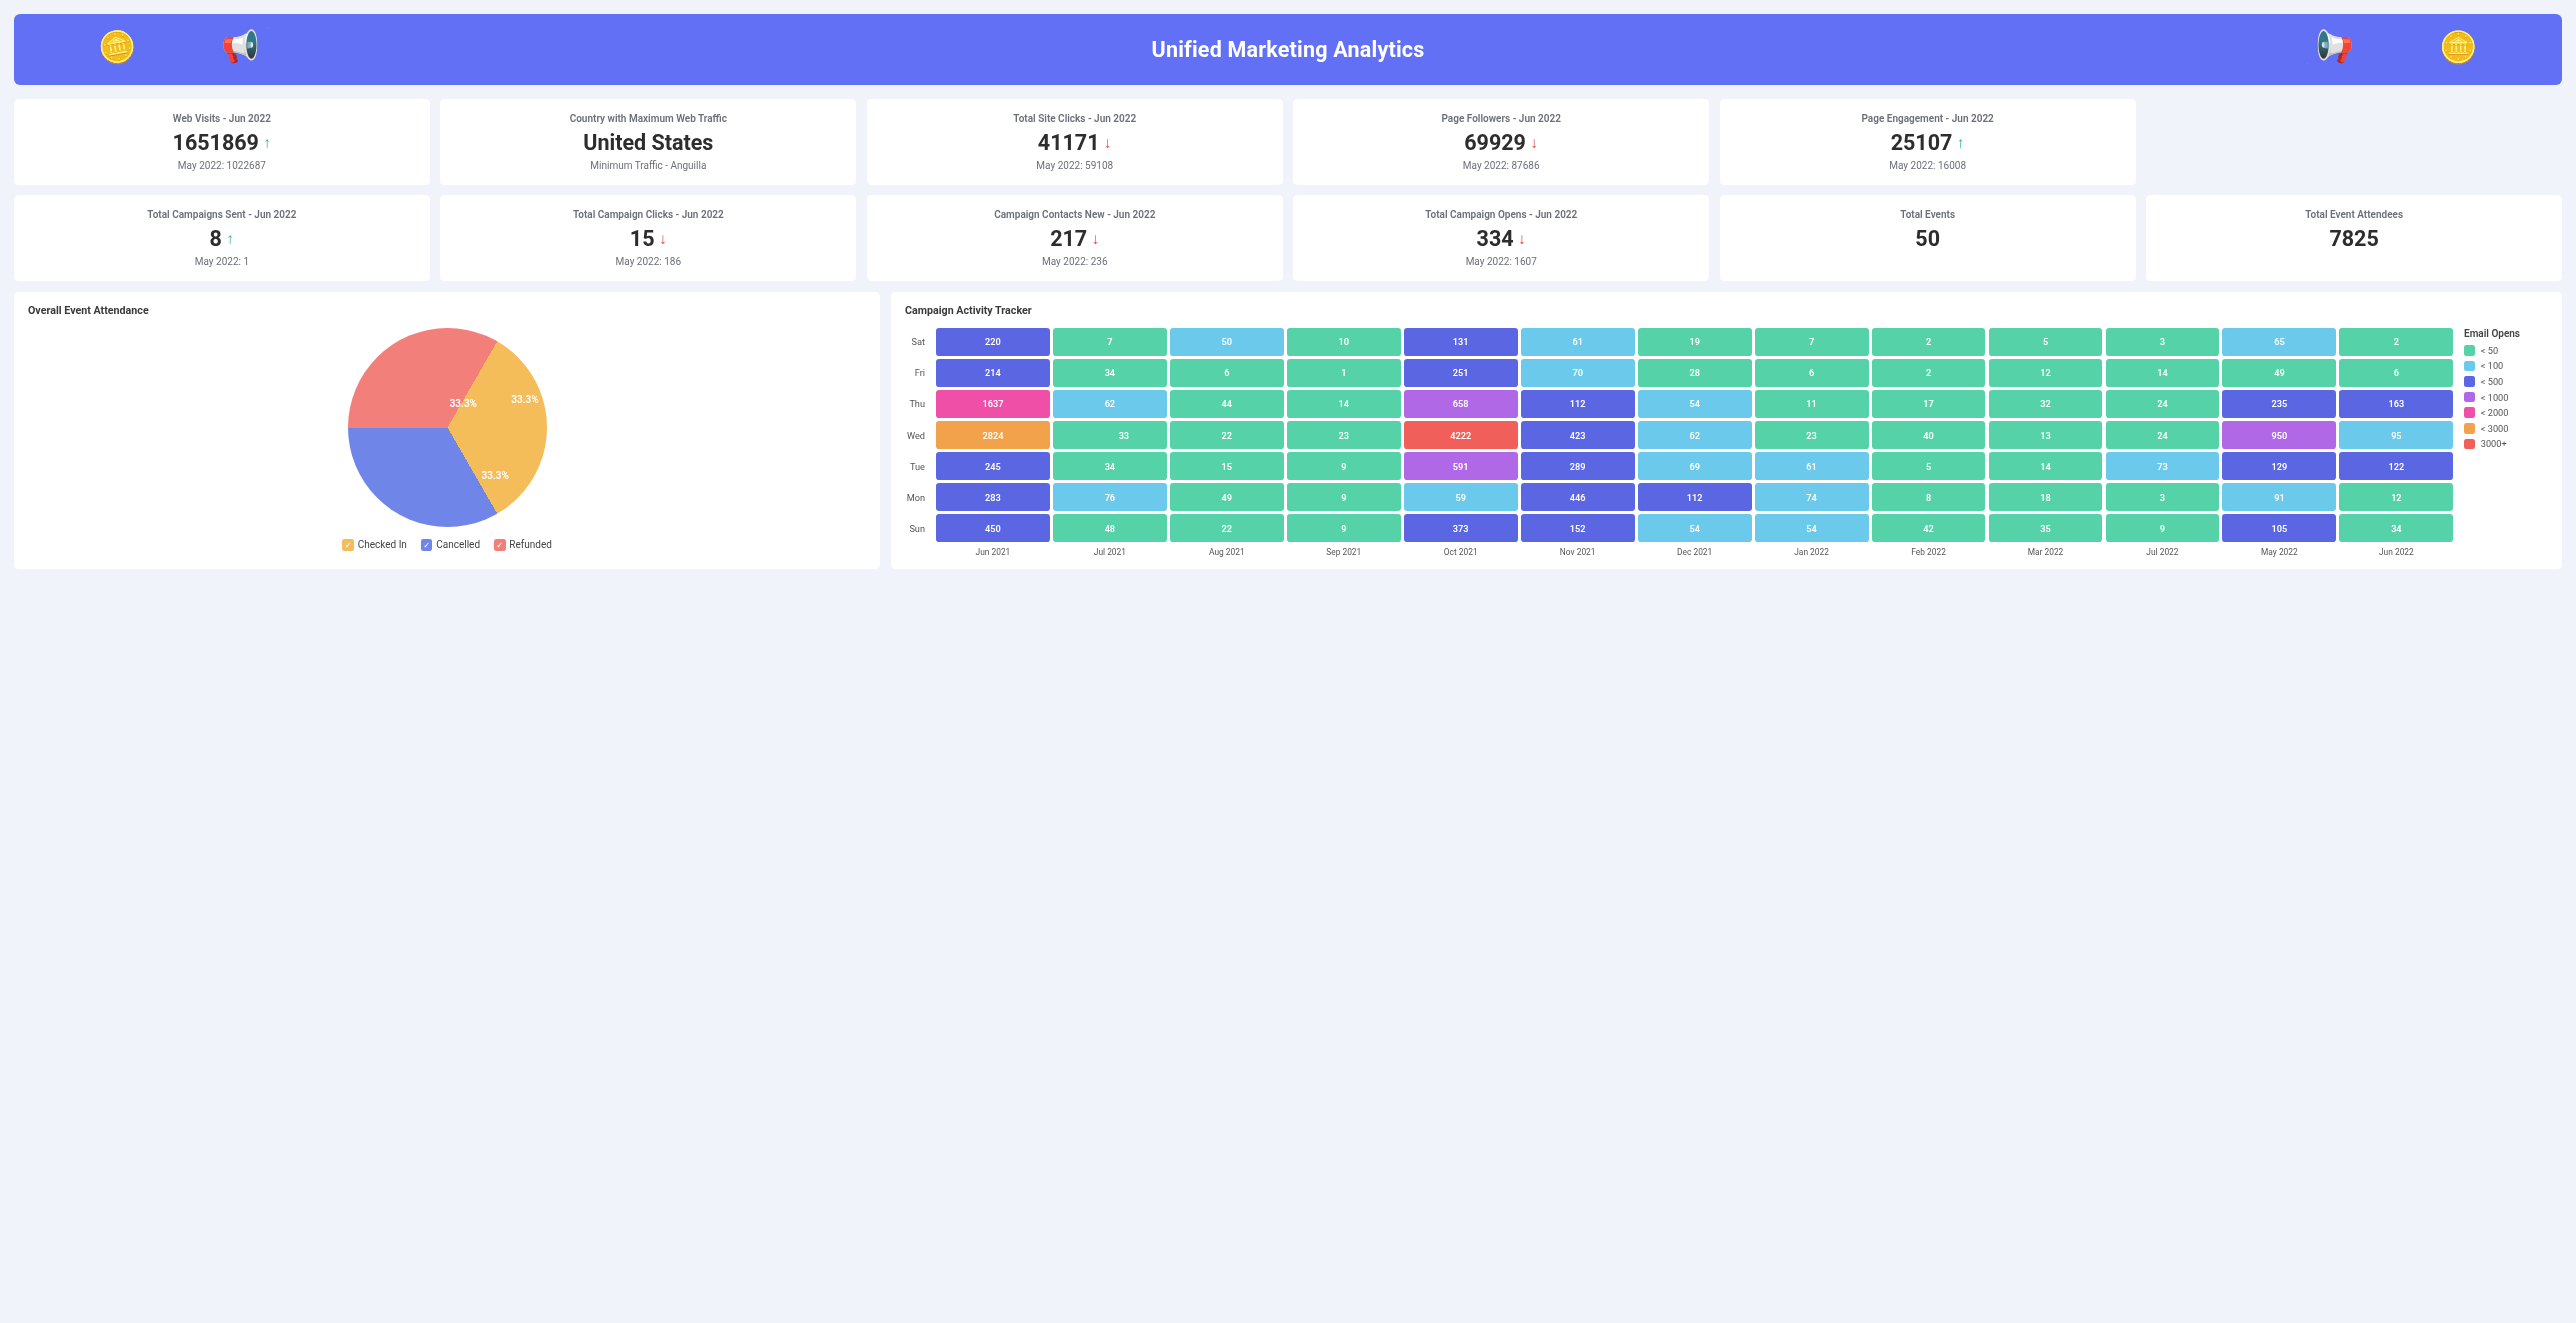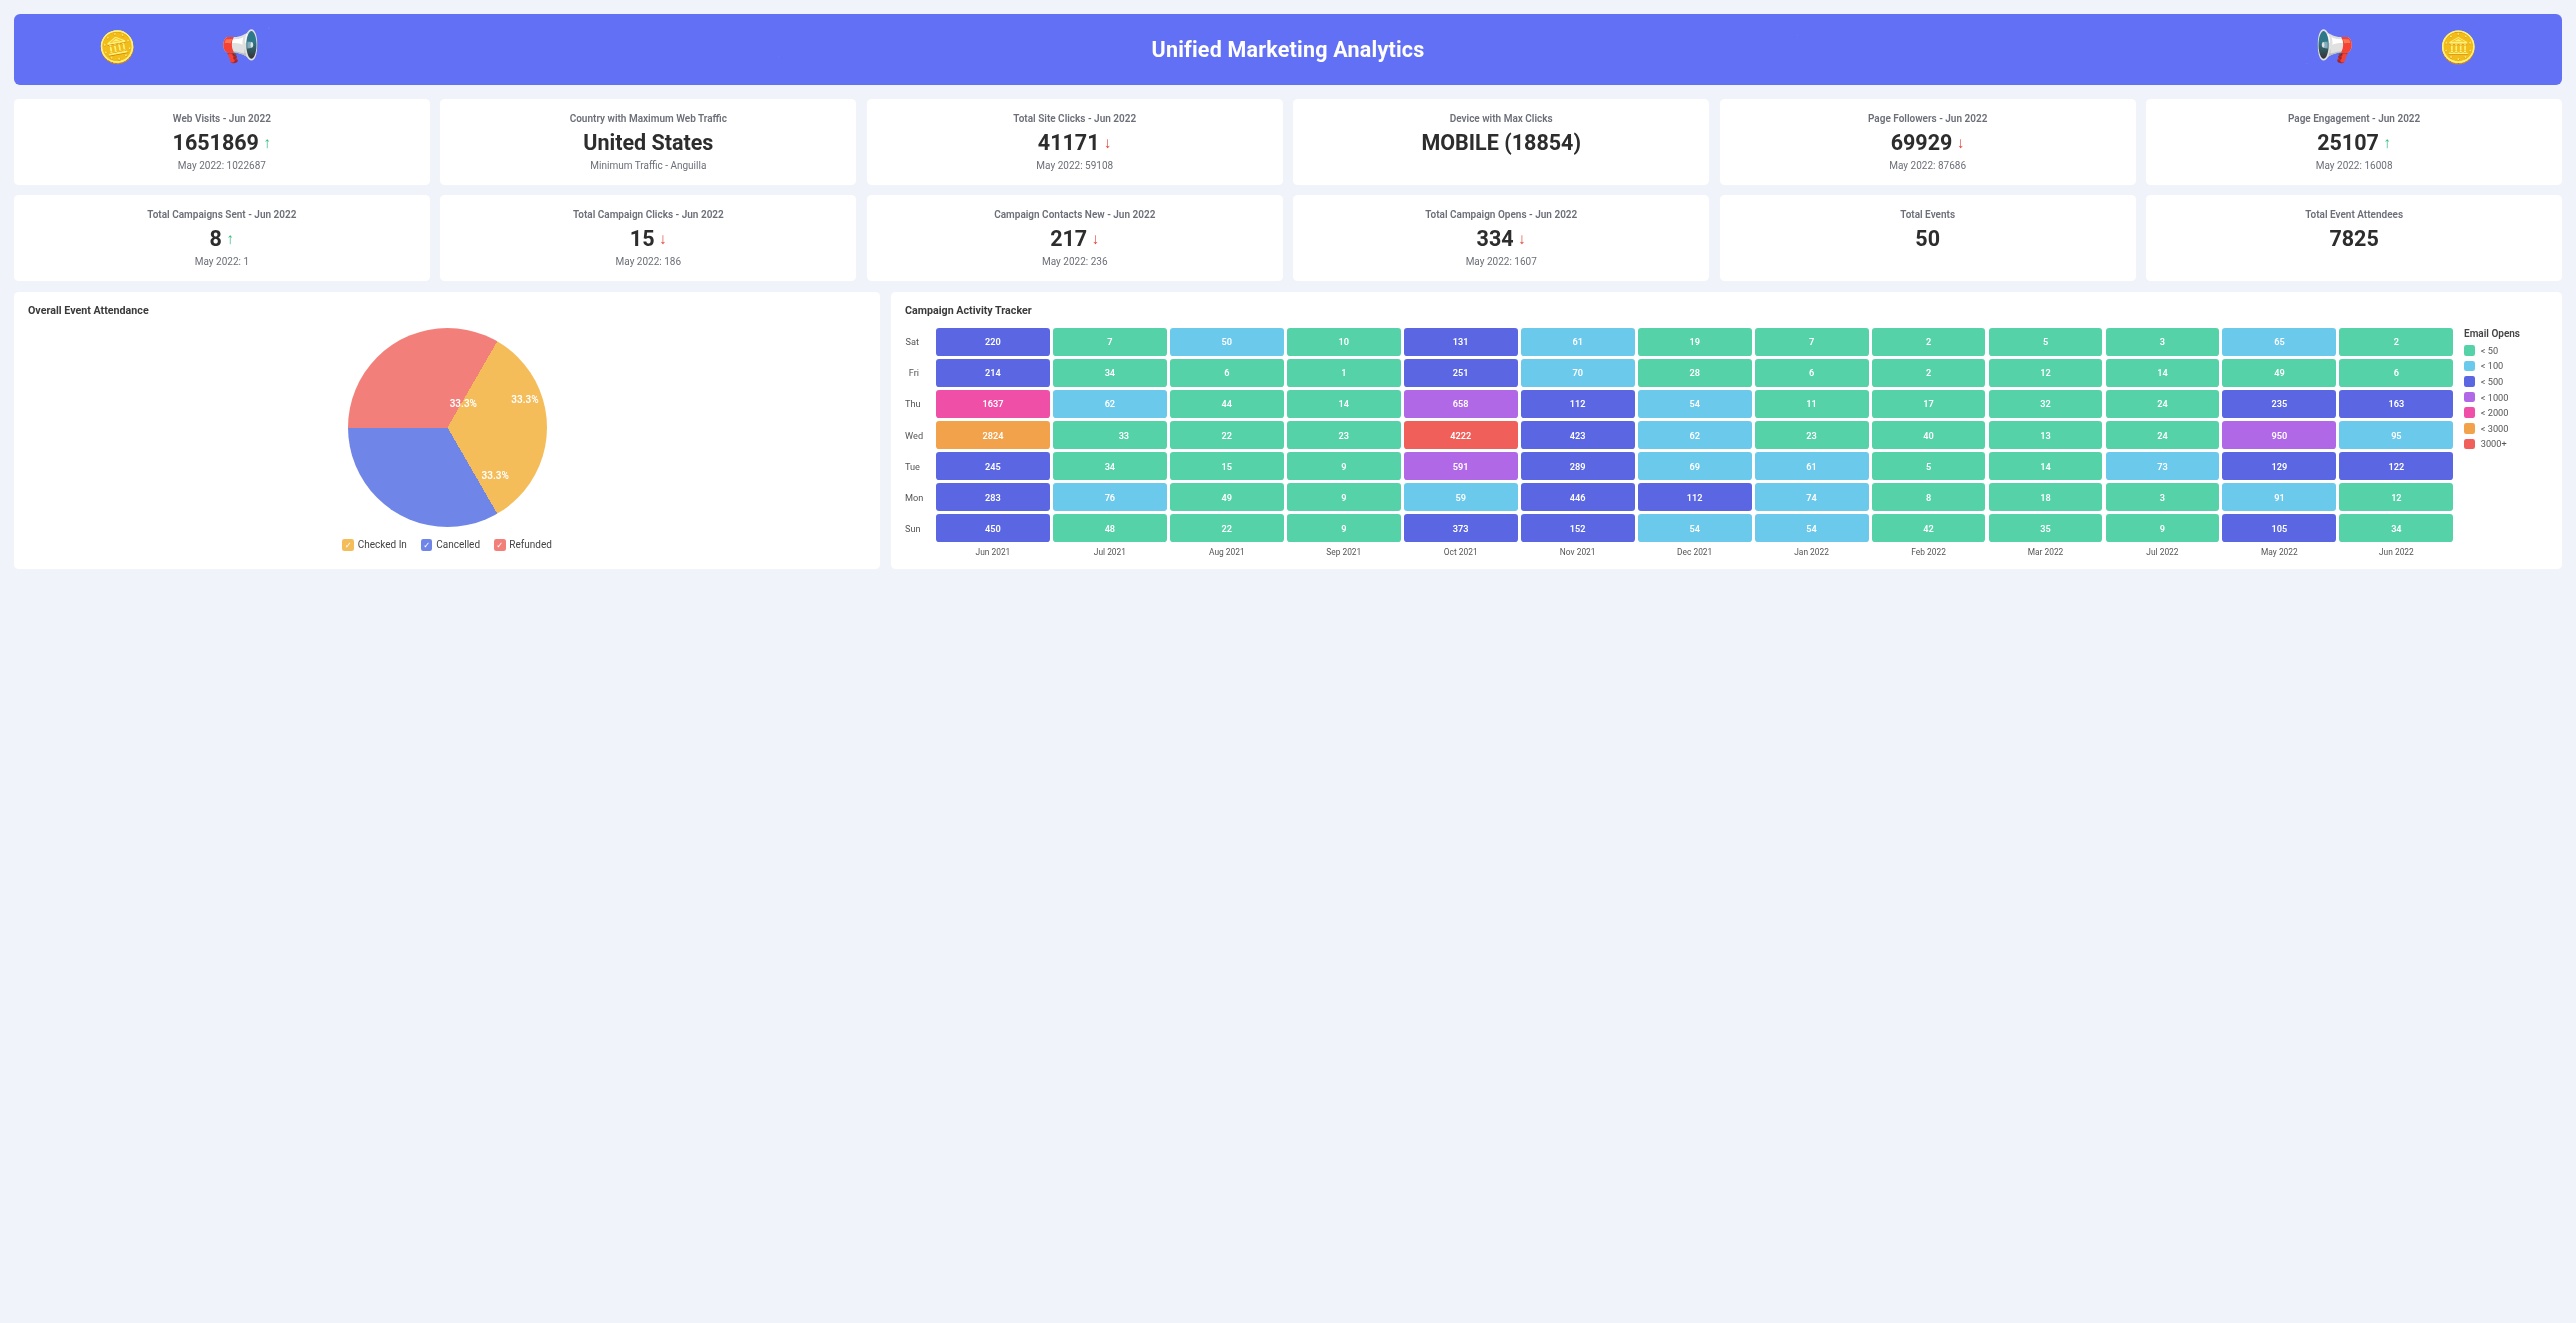--- a/index.html
+++ b/index.html
@@ -107,21 +107,21 @@
   .leg-item { display:flex; align-items:center; gap:3.8px; font-size:10px; color:#444; }
   .leg-swatch {
     width:11.5px; height:11.5px; border-radius:2.3px; display:flex; align-items:center; justify-content:center;
     color:#fff; font-size:8.4px; line-height:1;
   }
 
   
   .heatmap-outer { display:flex; gap:10.7px; align-items:flex-start;}
   .heatmap-grid-wrap { flex:1; }
   .hm-row { display:flex; align-items:center; margin-bottom:3.1px;}
-  .hm-daylabel { width:31px; text-align:right; font-size:9.2px; color:#555; padding-right:17px;}
+  .hm-daylabel { width:31px; text-align:right; font-size:9.2px; color:#555; padding-right:11px;}
   .hm-cells { display:grid; grid-template-columns: repeat(13, 1fr); gap:3.1px; flex:1;}
   .hm-cell {
     height:28px; border-radius:3.1px; display:flex; align-items:center; justify-content:center;
     color:#fff; font-size:9.2px; font-weight:600;
   }
   .hm-xaxis { display:grid; grid-template-columns: repeat(13, 1fr); gap:3.1px; margin-left:31px; margin-top:4.6px;}
   .hm-xlabel { font-size:8.4px; color:#555; text-align:center; }
   .hm-legend { min-width:84px; }
   .hm-legend-title { font-size:10px; font-weight:600; color:#444; margin-bottom:6.1px;}
   .hm-leg-row { display:flex; align-items:center; gap:6.1px; margin-bottom:4.6px; font-size:9.2px; color:#555;}
@@ -154,26 +154,20 @@
       </div>
       <div class="kpi-sub">Minimum Traffic - Anguilla</div>
     </div>
     <div class="card">
       <div class="kpi-title">Total Site Clicks - Jun 2022</div>
       <div class="kpi-value-row">
         <div class="kpi-value">41171</div>
         <span class="kpi-arrow down">↓</span>
       </div>
       <div class="kpi-sub">May 2022: 59108</div>
-    </div>
-    <div class="card">
-      <div class="kpi-title">Device with Max Clicks</div>
-      <div class="kpi-value-row">
-        <div class="kpi-value">MOBILE (18854)</div>
-      </div>
     </div>
     <div class="card">
       <div class="kpi-title">Page Followers - Jun 2022</div>
       <div class="kpi-value-row">
         <div class="kpi-value">69929</div>
         <span class="kpi-arrow down">↓</span>
       </div>
       <div class="kpi-sub">May 2022: 87686</div>
     </div>
     <div class="card">

